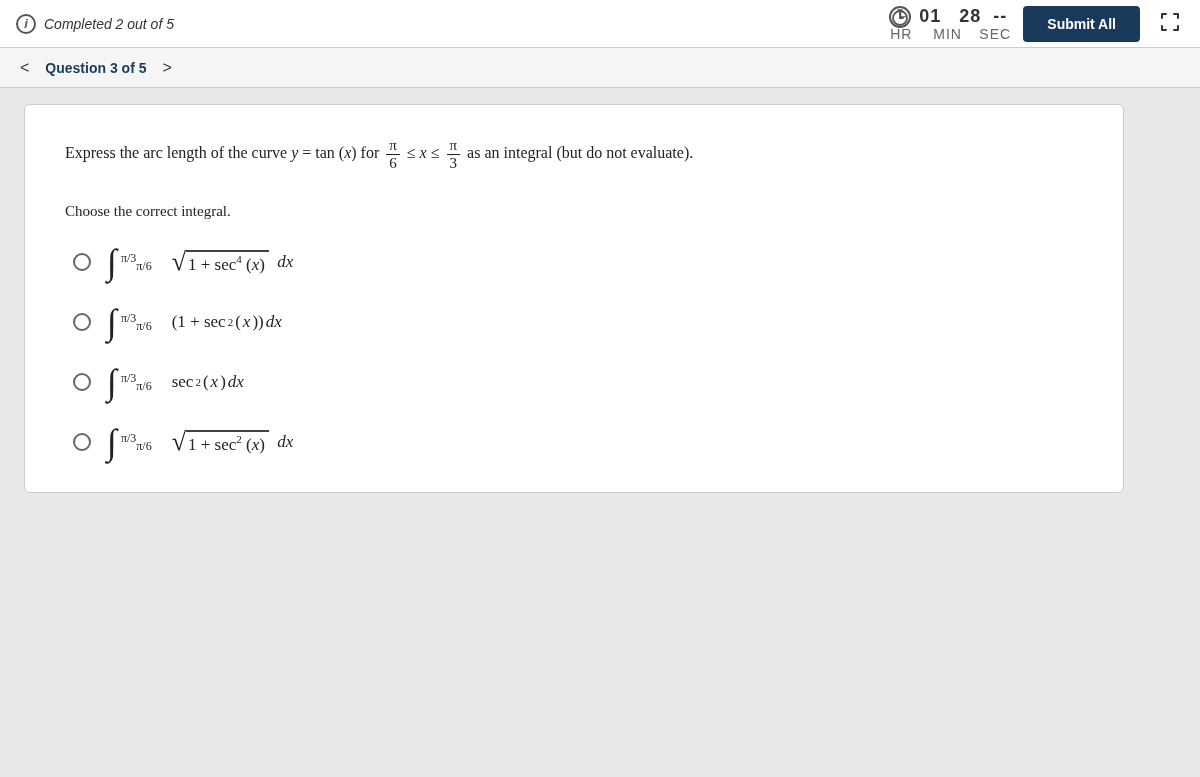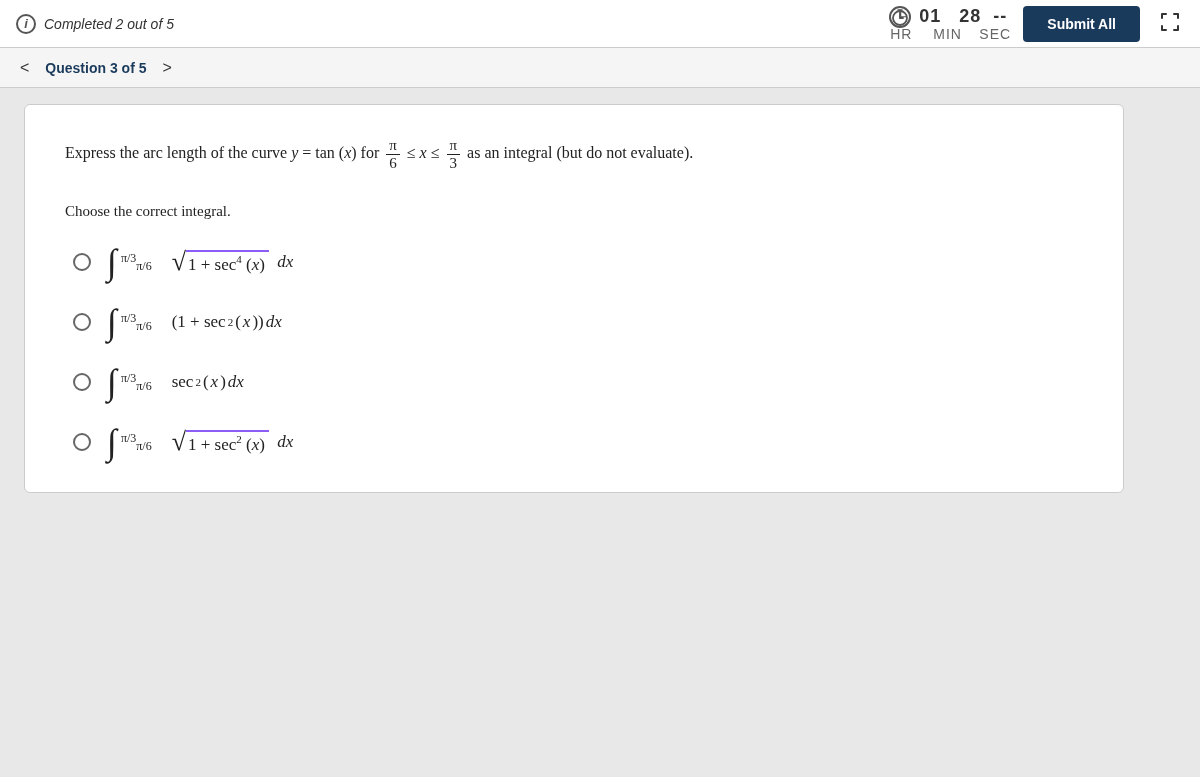--- a/index.html
+++ b/index.html
@@ -222,21 +222,21 @@
       display: inline-flex;
       align-items: center;
       gap: 2px;
     }
     .sqrt-container {
       display: inline-flex;
       align-items: center;
       position: relative;
     }
     .sqrt-content {
-      border-top: 2px solid #8b5cf6;
+      border-top: 2px solid #404040;
       padding: 1px 4px 0 2px;
       display: inline-block;
     }
     sup {
       font-size: 11px;
       vertical-align: super;
     }
 
     .header-timer-area {
       display: flex;

